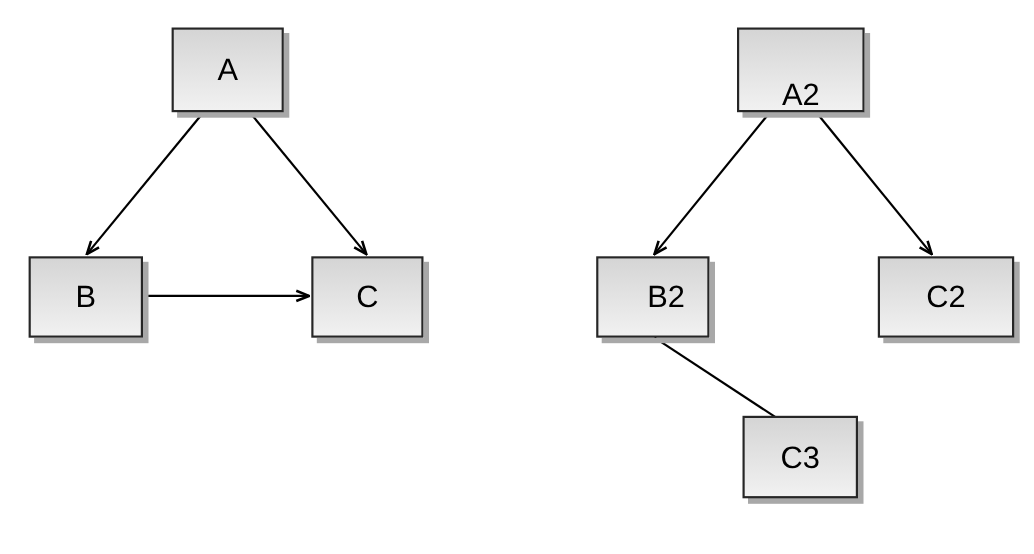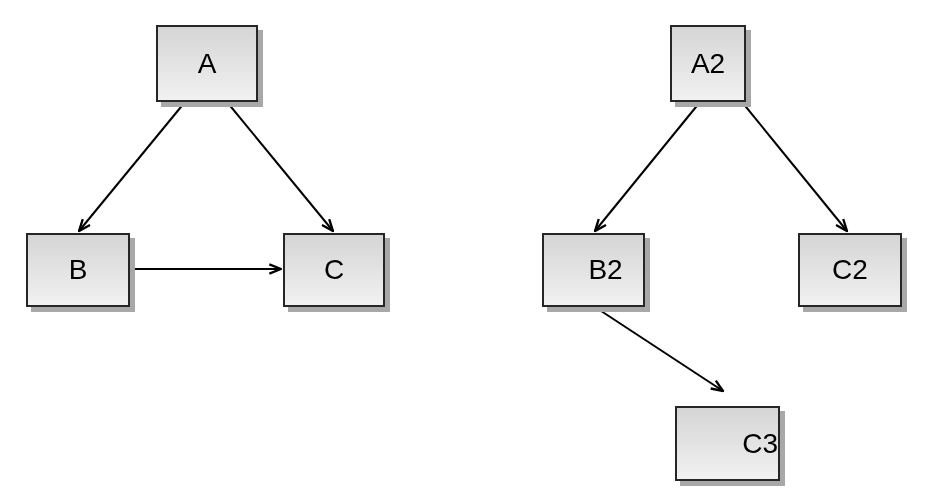--- a/index.html
+++ b/index.html
@@ -64,26 +64,26 @@
   <div id="node-layer">
       <div class="node" style="left: 156px; top: 25px; width: 102px; height: 77px;">
         <span class="node-label">A</span>
       </div>
       <div class="node" style="left: 26px; top: 233px; width: 104px; height: 74px;">
         <span class="node-label">B</span>
       </div>
       <div class="node" style="left: 283px; top: 233px; width: 102px; height: 74px;">
         <span class="node-label">C</span>
       </div>
-      <div class="node" style="left: 670px; top: 25px; width: 76px; height: 77px;">
+      <div class="node" style="left: 670px; top: 25px; width: 116px; height: 77px; align-items: flex-end;">
         <span class="node-label">A2</span>
       </div>
       <div class="node" style="left: 542px; top: 233px; width: 103px; height: 74px; padding-left: 24px;">
         <span class="node-label">B2</span>
       </div>
-      <div class="node" style="left: 798px; top: 233px; width: 104px; height: 74px;">
+      <div class="node" style="left: 798px; top: 233px; width: 124px; height: 74px;">
         <span class="node-label">C2</span>
       </div>
-      <div class="node" style="left: 675px; top: 406px; width: 105px; height: 75px; justify-content: flex-end;">
+      <div class="node" style="left: 675px; top: 378px; width: 105px; height: 75px;">
         <span class="node-label">C3</span>
       </div>
     </div>
 </div>
 
 </body></html>

